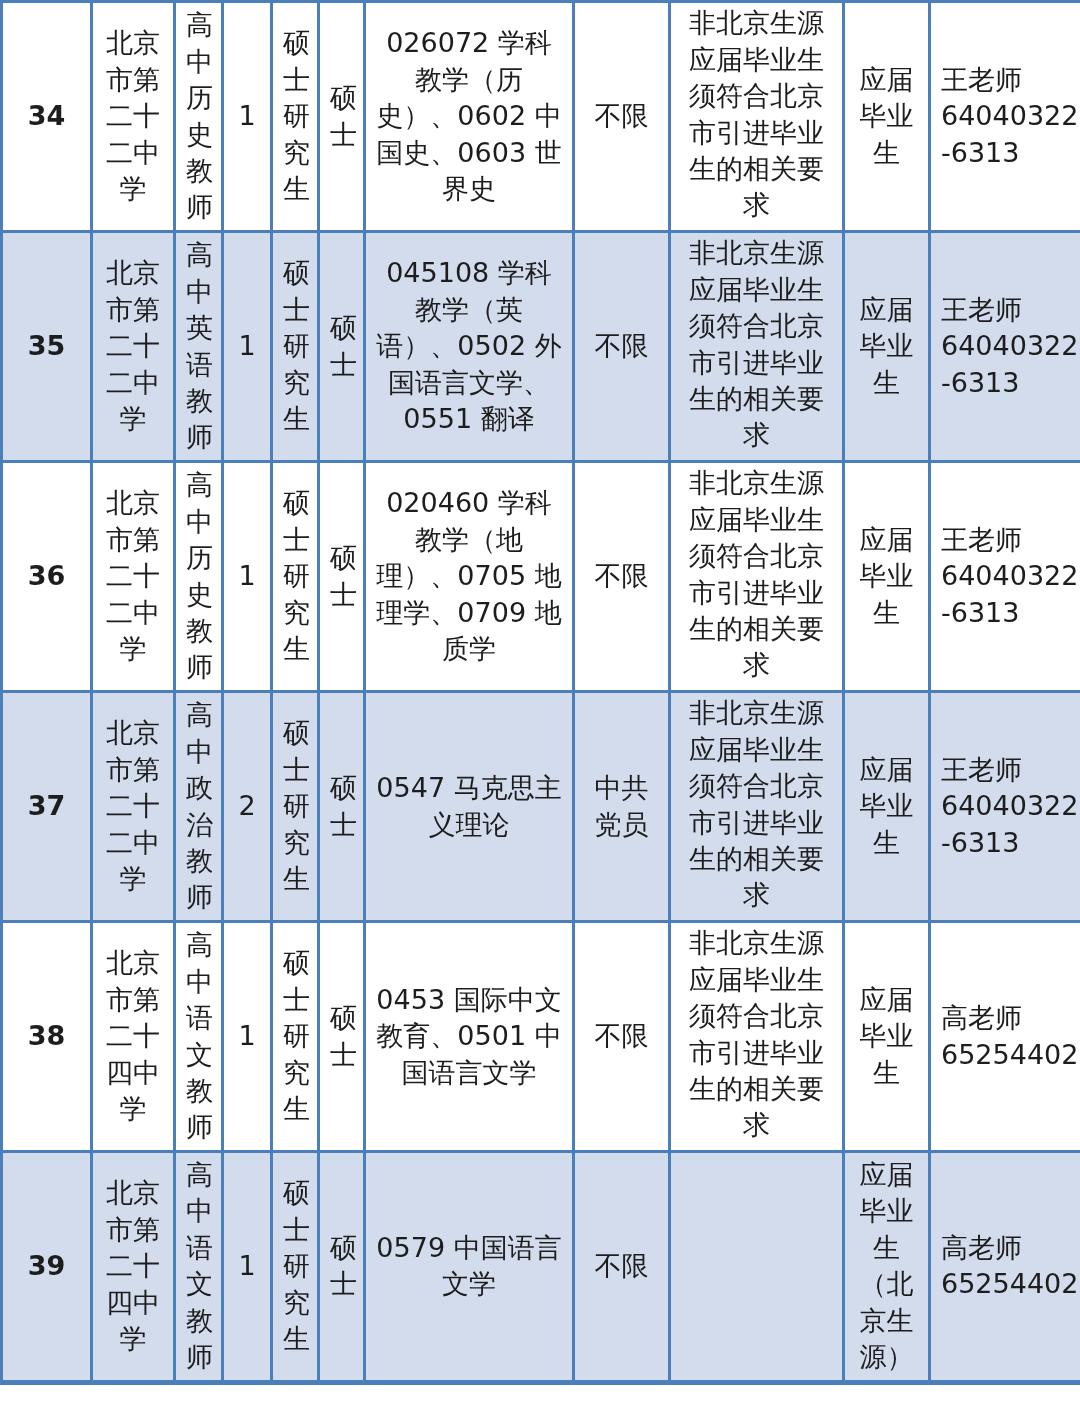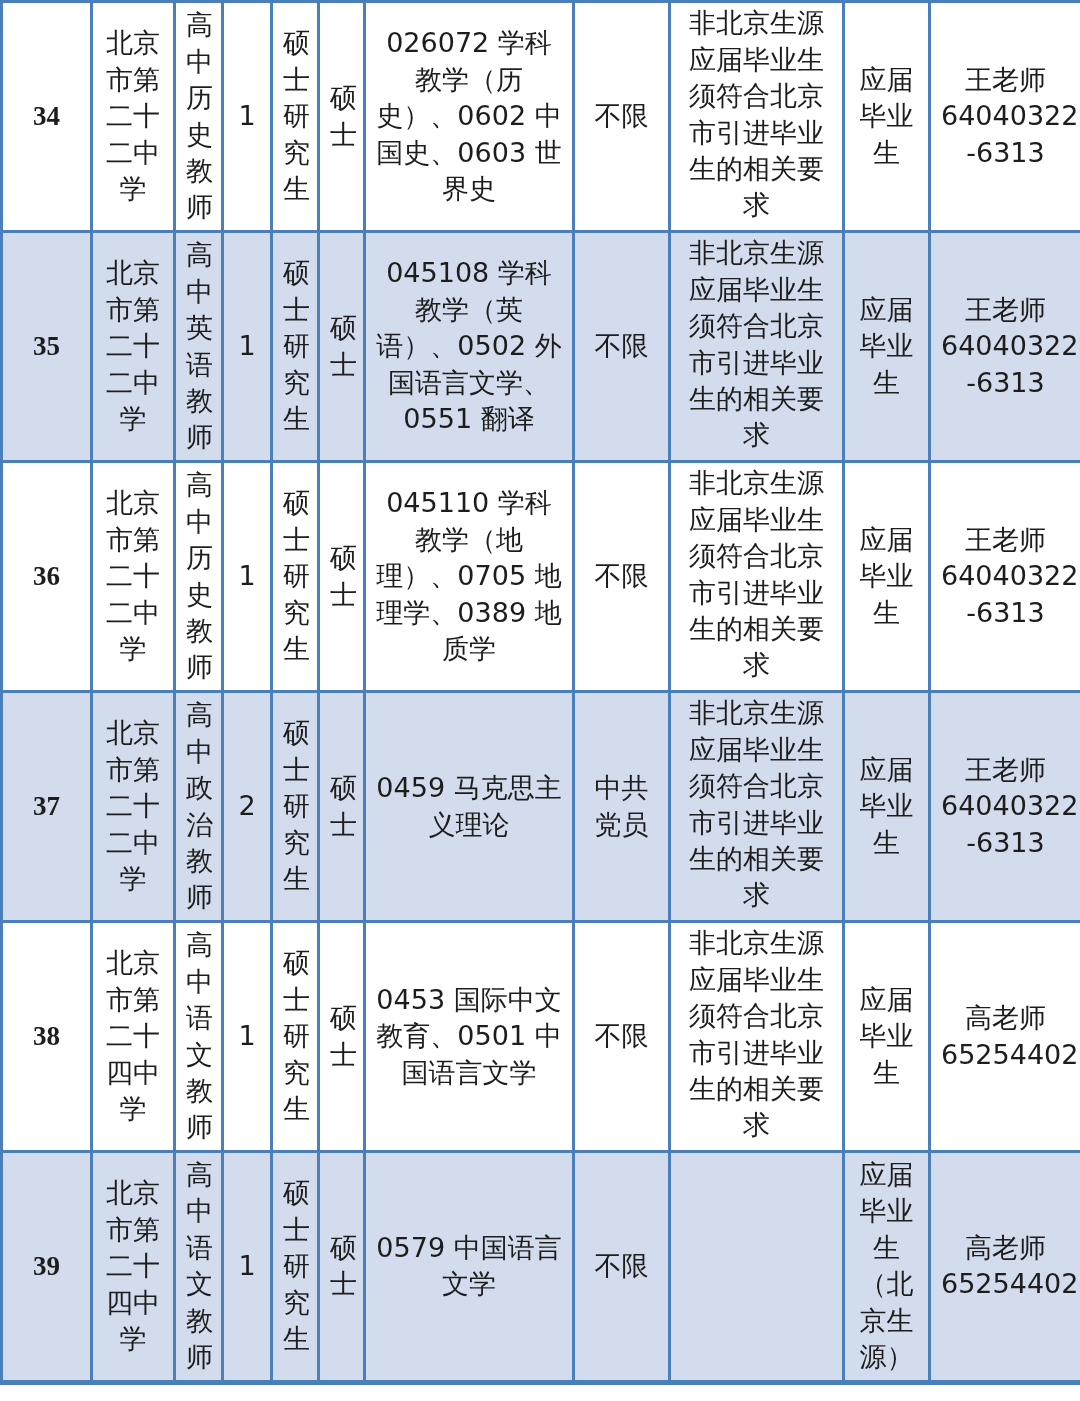--- a/index.html
+++ b/index.html
@@ -37,42 +37,41 @@
   }
   tr.row-alt td {
     background: #d2dcec;
   }
   tr.row-plain td {
     background: #ffffff;
   }
   td.c-no {
     font-weight: bold;
     padding: 4px 6px;
-    font-family: Liberation Serif, serif;
   }
   td.c-school { padding: 4px 11px; }
   td.c-position { padding: 4px 6px; }
   td.c-count { padding: 4px 6px; }
   td.c-education { padding: 4px 6px; }
   td.c-degree { padding: 4px 6px; }
   td.c-majors {
     text-align: left;
     padding: 4px 8px;
   }
   td.c-politics { padding: 4px 10px; }
   td.c-requirement {
     text-align: left;
     padding: 4px 10px;
     font-family: Liberation Mono, monospace;
   }
   td.c-gradtype { padding: 4px 8px; }
   td.c-contact { padding: 4px 2px; }
   td.c-contact .line {
     white-space: nowrap;
-    text-align: center;
+    text-align: left;
   }
 </style>
 </head>
 <body>
 
 <div class="page">
   <table class="jobs">
     <colgroup>
       <col style="width:90px">
       <col style="width:83px">
@@ -124,39 +123,39 @@
         </td>
       </tr>
 
       <tr class="row-plain">
         <td class="c-no">36</td>
         <td class="c-school">北京市第二十二中学</td>
         <td class="c-position">高中历史教师</td>
         <td class="c-count">1</td>
         <td class="c-education">硕士研究生</td>
         <td class="c-degree">硕士</td>
-        <td class="c-majors">045110 学科教学（地理）、0705 地理学、0389 地质学</td>
+        <td class="c-majors">020460 学科教学（地理）、0705 地理学、0709 地质学</td>
         <td class="c-politics">不限</td>
         <td class="c-requirement">非北京生源应届毕业生须符合北京市引进毕业生的相关要求</td>
         <td class="c-gradtype">应届毕业生</td>
         <td class="c-contact">
           <div class="line">王老师</div>
           <div class="line">64040322</div>
           <div class="line">-6313</div>
         </td>
       </tr>
 
       <tr class="row-alt">
         <td class="c-no">37</td>
         <td class="c-school">北京市第二十二中学</td>
         <td class="c-position">高中政治教师</td>
         <td class="c-count">2</td>
         <td class="c-education">硕士研究生</td>
         <td class="c-degree">硕士</td>
-        <td class="c-majors">0459 马克思主义理论</td>
+        <td class="c-majors">0547 马克思主义理论</td>
         <td class="c-politics">中共党员</td>
         <td class="c-requirement">非北京生源应届毕业生须符合北京市引进毕业生的相关要求</td>
         <td class="c-gradtype">应届毕业生</td>
         <td class="c-contact">
           <div class="line">王老师</div>
           <div class="line">64040322</div>
           <div class="line">-6313</div>
         </td>
       </tr>
 

